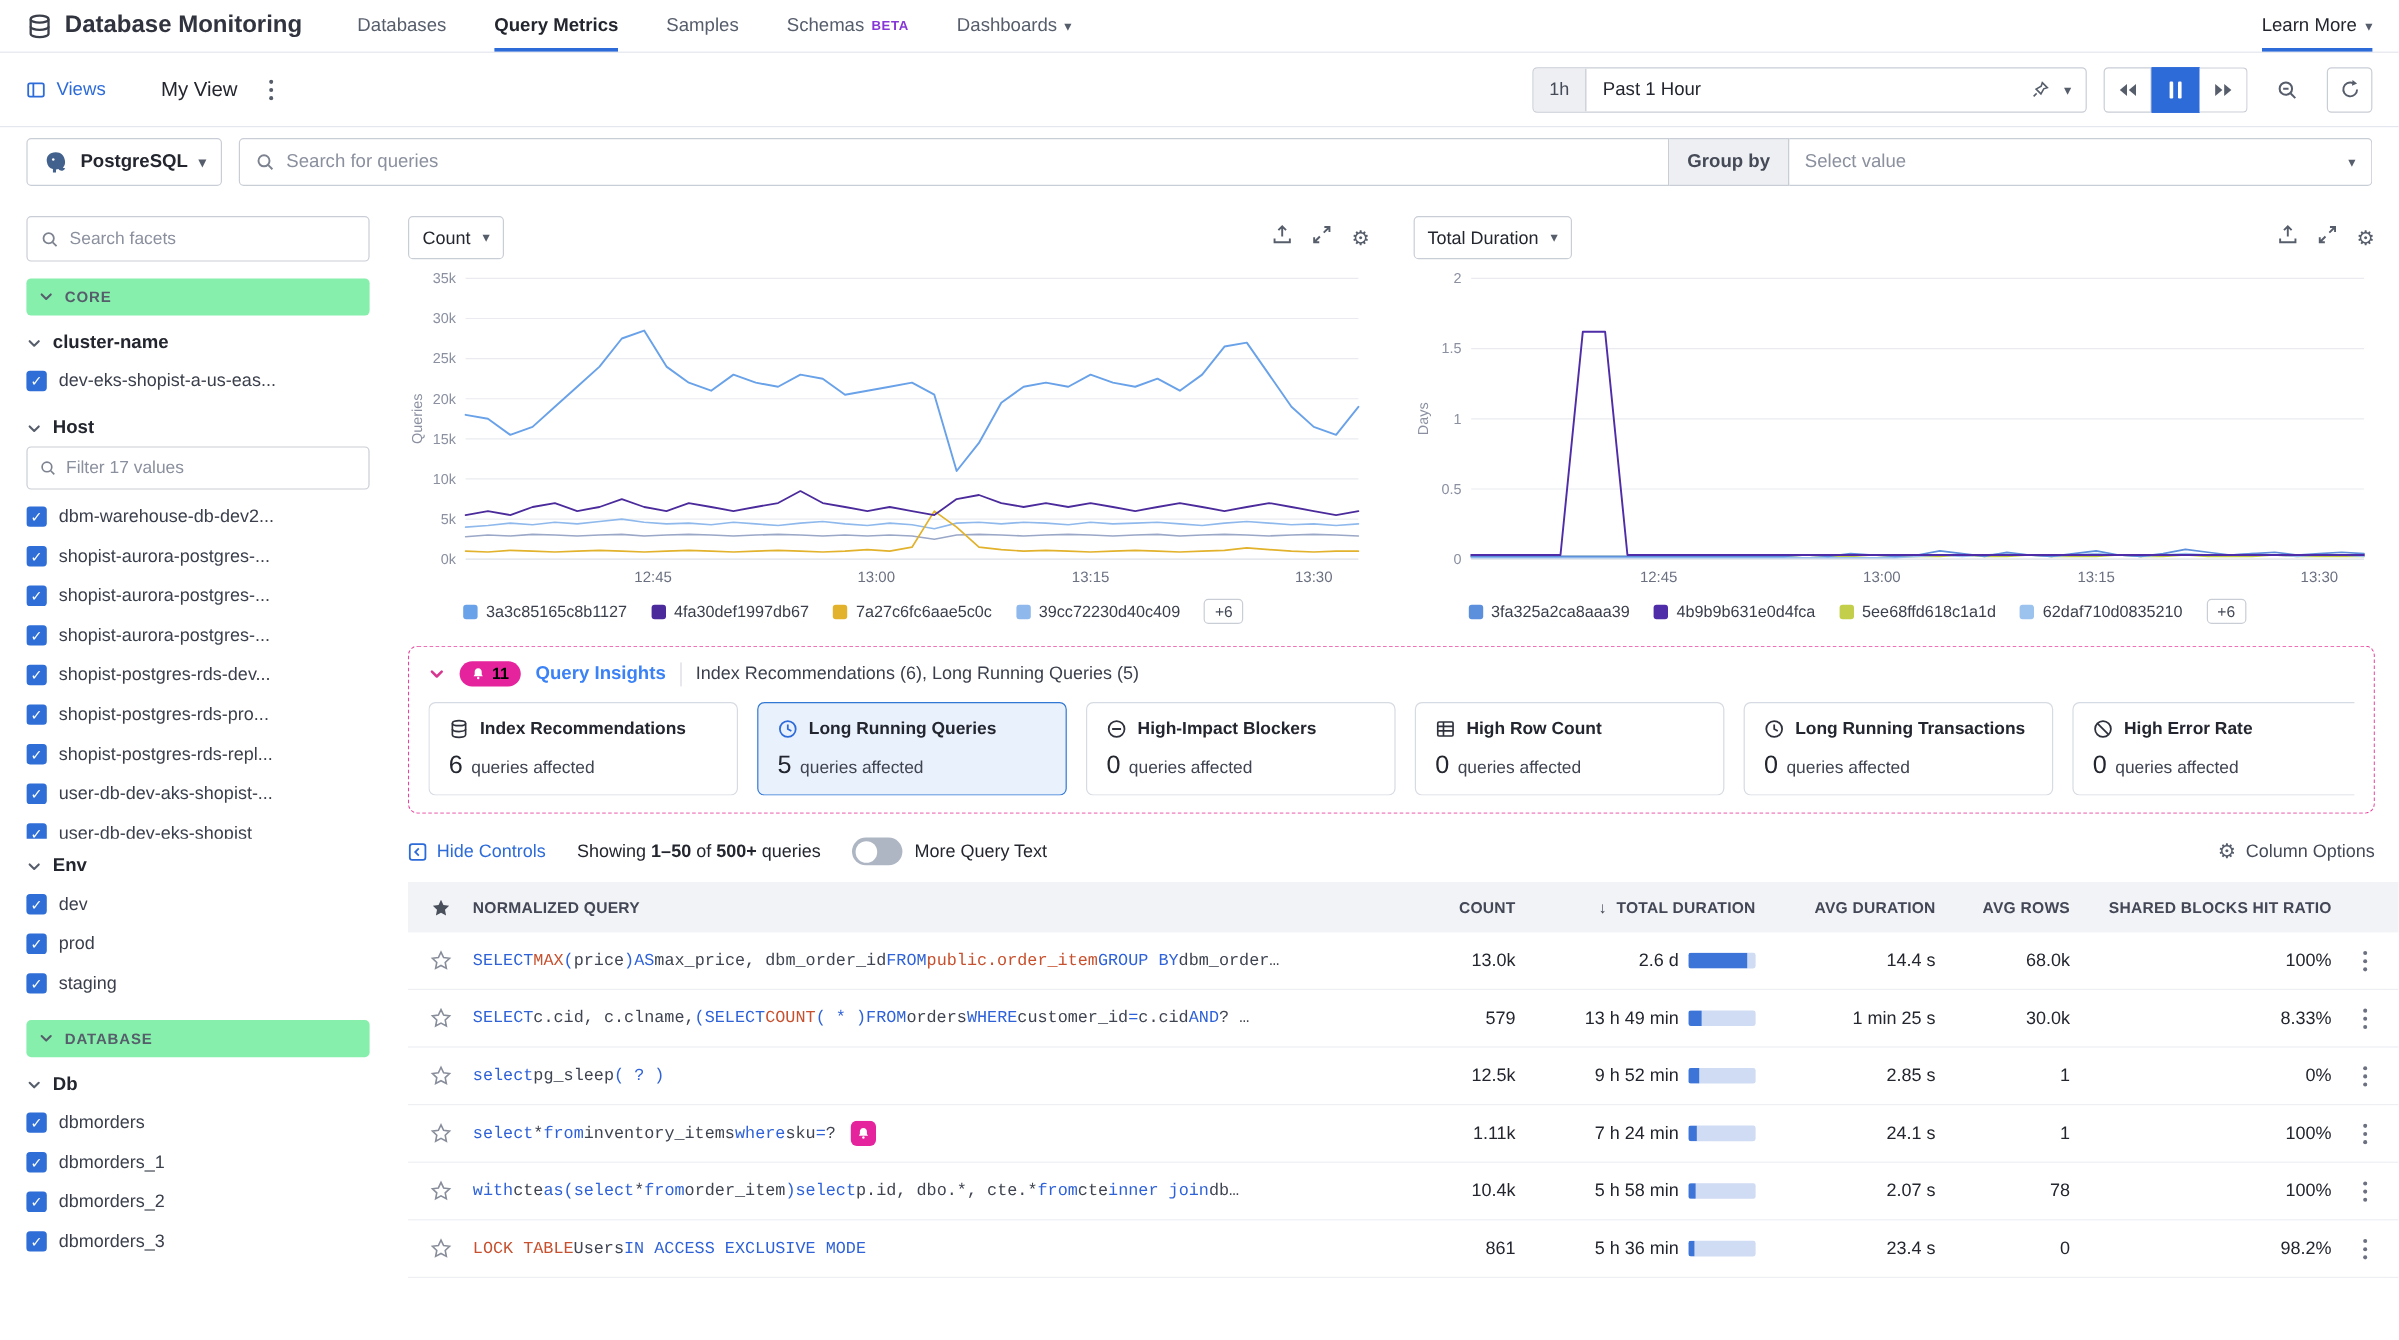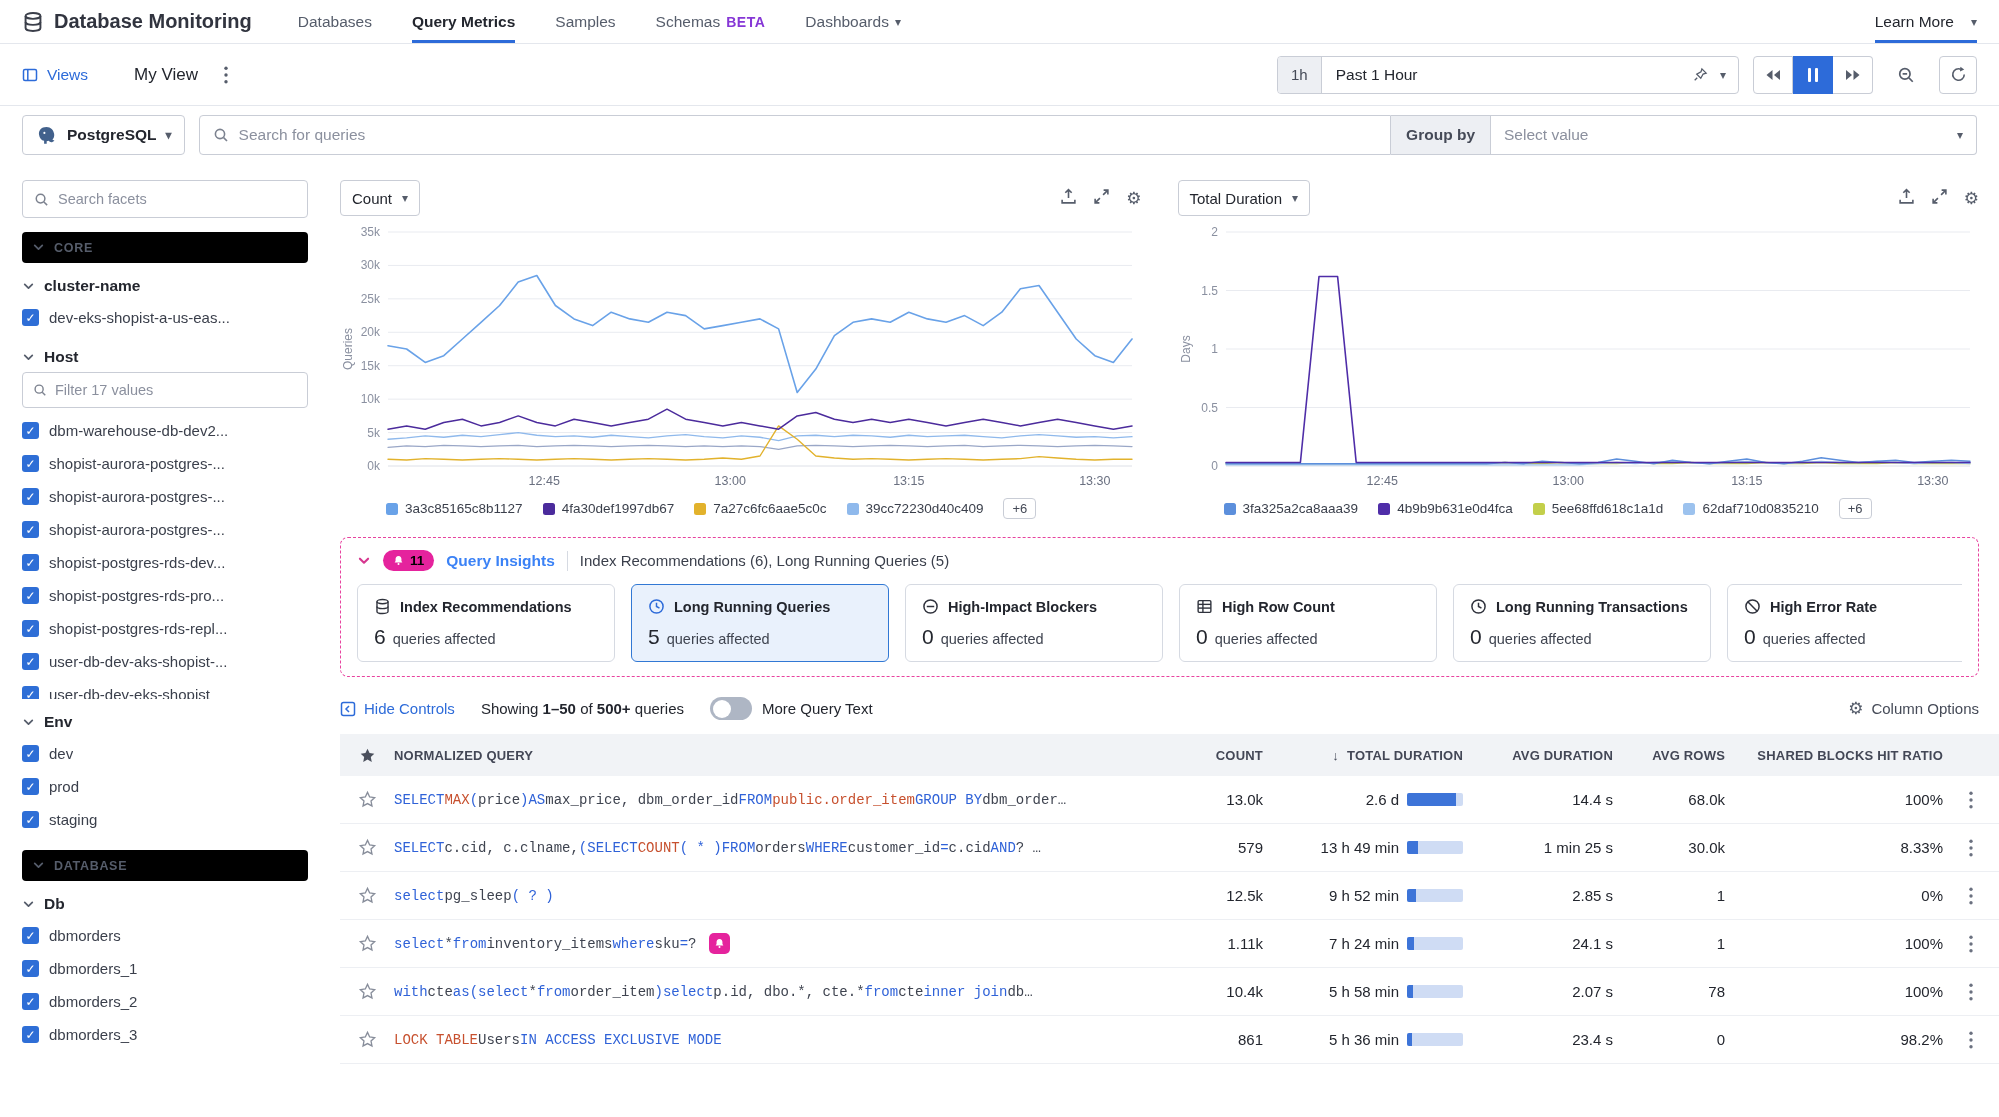--- a/index.html
+++ b/index.html
@@ -10,22 +10,22 @@
   input::placeholder{ color:#8b909e; }
   .caret{ font-size:12px; color:#565d6b; line-height:1; }
 
   
   .topnav{ display:flex; align-items:center; height:44px; padding:0 22px; border-bottom:1px solid var(--lborder); }
   .brand{ display:flex; align-items:center; gap:10px; margin-right:46px; }
   .brand-title{ font-size:20px; font-weight:700; color:#31343f; white-space:nowrap; }
   .nav-tabs{ display:flex; gap:40px; height:100%; }
   .nav-tab{ display:flex; align-items:center; gap:6px; font-size:15.5px; color:#565d6b; border-bottom:3px solid transparent; padding-top:3px; cursor:pointer; white-space:nowrap; }
   .nav-tab.active{ color:#23262e; font-weight:700; border-bottom-color:var(--blue); }
-  .beta{ color:#8637d6; font-size:14px; font-weight:700; letter-spacing:.5px; }
-  .learn-more{ margin-left:auto; display:flex; align-items:center; gap:17px; font-size:15.5px; color:#23262e; height:100%; border-bottom:3px solid var(--blue); padding-top:3px; cursor:pointer; }
+  .beta{ color:#8637d6; font-size:11px; font-weight:700; letter-spacing:.5px; }
+  .learn-more{ margin-left:auto; display:flex; align-items:center; gap:7px; font-size:15.5px; color:#23262e; height:100%; border-bottom:3px solid var(--blue); padding-top:3px; cursor:pointer; }
 
   
   .views-bar{ display:flex; align-items:center; height:62px; padding:0 22px; border-bottom:1px solid var(--lborder); }
   .views-link{ display:flex; align-items:center; gap:9px; color:var(--blue); font-size:15.5px; cursor:pointer; }
   .my-view{ margin-left:46px; font-size:17px; color:#23262e; cursor:pointer; }
   .vkebab{ margin-left:26px; cursor:pointer; display:flex; }
   .views-right{ margin-left:auto; display:flex; align-items:center; gap:14px; }
   .time-box{ display:flex; align-items:center; width:462px; height:38px; border:1px solid var(--border); border-radius:4px; overflow:hidden; cursor:pointer; }
   .time-shortcut{ display:flex; align-items:center; height:100%; padding:0 13px; background:#edeff3; border-right:1px solid var(--border); font-size:15px; color:#454a57; }
   .time-label{ flex:1; padding:0 14px; font-size:15.5px; color:#23262e; }
@@ -46,21 +46,21 @@
   .search-queries{ flex:1; display:flex; align-items:center; gap:10px; height:40px; border:1px solid var(--border); border-radius:4px 0 0 4px; padding:0 13px; margin-left:14px; background:#fff; }
   .search-queries input{ border:none; outline:none; flex:1; font-size:15.5px; color:#23262e; }
   .group-by{ display:flex; align-items:center; height:40px; padding:0 15px; background:#edeff3; border:1px solid var(--border); border-left:none; font-size:15.5px; font-weight:700; color:#454a57; white-space:nowrap; }
   .group-select{ display:flex; align-items:center; justify-content:space-between; width:486px; height:40px; border:1px solid var(--border); border-left:none; border-radius:0 4px 4px 0; padding:0 13px; font-size:15.5px; color:#8b909e; cursor:pointer; }
 
   
   .main{ display:flex; height:951px; }
   .sidebar{ width:332px; flex:none; padding:16px 24px 0 22px; overflow:hidden; }
   .facet-search{ display:flex; align-items:center; gap:9px; height:38px; border:1px solid var(--border); border-radius:4px; padding:0 11px; }
   .facet-search input{ border:none; outline:none; flex:1; width:100%; font-size:14.5px; color:#23262e; }
-  .section-head{ display:flex; align-items:center; gap:9px; height:31px; background:#000000; border-radius:4px; padding:0 10px; margin:14px 0 6px; font-size:12.5px; font-weight:700; letter-spacing:.7px; color:#565d6b; cursor:pointer; }
+  .section-head{ display:flex; align-items:center; gap:9px; height:31px; background:#86efac; border-radius:4px; padding:0 10px; margin:14px 0 6px; font-size:12.5px; font-weight:700; letter-spacing:.7px; color:#565d6b; cursor:pointer; }
   .group-head{ display:flex; align-items:center; gap:9px; margin:14px 0 6px; font-size:15.5px; font-weight:700; color:#23262e; cursor:pointer; }
   .filter-input{ display:flex; align-items:center; gap:8px; height:36px; border:1px solid var(--border); border-radius:4px; padding:0 10px; margin:2px 0 6px; }
   .filter-input input{ border:none; outline:none; flex:1; width:100%; font-size:14.5px; }
   .facet-list.clipped{ max-height:285px; overflow:hidden; }
   .facet-item{ display:flex; align-items:center; gap:10px; height:33px; font-size:15px; color:#3a3f4b; cursor:pointer; }
   .checkbox{ width:17px; height:17px; flex:none; background:#2e6ed6; border-radius:3px; color:#fff; font-size:12px; display:flex; align-items:center; justify-content:center; }
   .facet-label{ white-space:nowrap; overflow:hidden; text-overflow:ellipsis; }
   .chev{ flex:none; color:#565d6b; }
 
   

